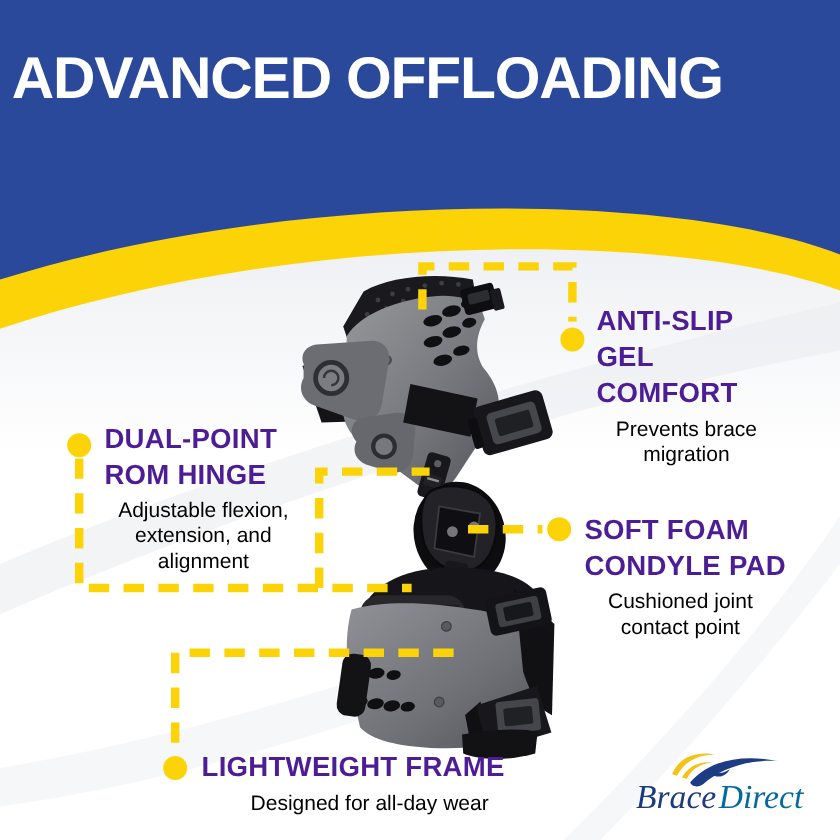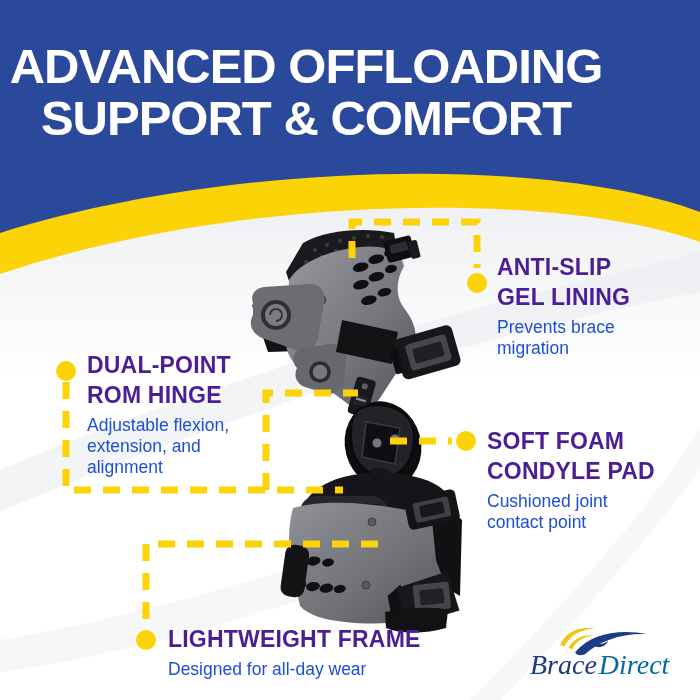--- a/index.html
+++ b/index.html
@@ -5,21 +5,21 @@
   html,body{margin:0;padding:0;background:#ffffff;}
   .canvas{position:relative;width:700px;height:700px;overflow:hidden;background:#ffffff;
           font-family:"Liberation Sans",sans-serif;}
   svg{display:block;}
   .scene{position:absolute;left:0;top:0;z-index:1;}
   .hdr{position:absolute;left:0;top:0;z-index:3;pointer-events:none;}
   .title{position:absolute;left:0;top:40px;width:612px;z-index:4;text-align:center;
          color:#ffffff;font-weight:bold;font-size:49px;line-height:52px;letter-spacing:-1px;}
   .callout{position:absolute;z-index:5;}
   .callout .h{color:#4c1d95;font-weight:bold;font-size:23px;line-height:30px;letter-spacing:.2px;}
-  .callout .b{color:#1d4ed8;font-size:17.5px;line-height:21px;margin-top:5px;}
+  .callout .b{color:#000000;font-size:17.5px;line-height:21px;margin-top:5px;text-align:center;}
   .co-anti{left:497px;top:252px;width:170px;}
   .co-rom{left:87px;top:350px;width:185px;}
   .co-soft{left:487px;top:426px;width:180px;}
   .co-light{left:168px;top:624px;width:280px;}
   .co-anti .b{width:150px;}
   .co-rom .b{width:165px;}
   .co-soft .b{width:160px;}
   .logo{position:absolute;left:528px;top:622px;z-index:5;width:172px;height:70px;}
   .logo .swoosh{position:absolute;left:28px;top:2px;}
   .logo .word{position:absolute;left:2px;top:28px;white-space:nowrap;
@@ -194,27 +194,26 @@
     </g>
   </svg>
 
   <svg class="hdr" width="700" height="290" viewBox="0 0 700 290">
     <path d="M0,0 H700 V242 C560,191 240,193 0,274 Z" fill="#fcd307"></path>
     <path d="M0,0 H700 V212 C560,158 240,158 0,233 Z" fill="#2b499b"></path>
   </svg>
 
   <div class="title">
     <div>ADVANCED OFFLOADING</div>
-    <div>SUPPORT &amp; COMFORT</div>
   </div>
 
   <div class="callout co-anti">
     <div class="h">
       <div>ANTI-SLIP</div>
-      <div>GEL LINING</div>
+      <div>GEL COMFORT</div>
     </div>
     <div class="b">Prevents brace migration</div>
   </div>
 
   <div class="callout co-rom">
     <div class="h">
       <div>DUAL-POINT</div>
       <div>ROM HINGE</div>
     </div>
     <div class="b">Adjustable flexion, extension, and alignment</div>

